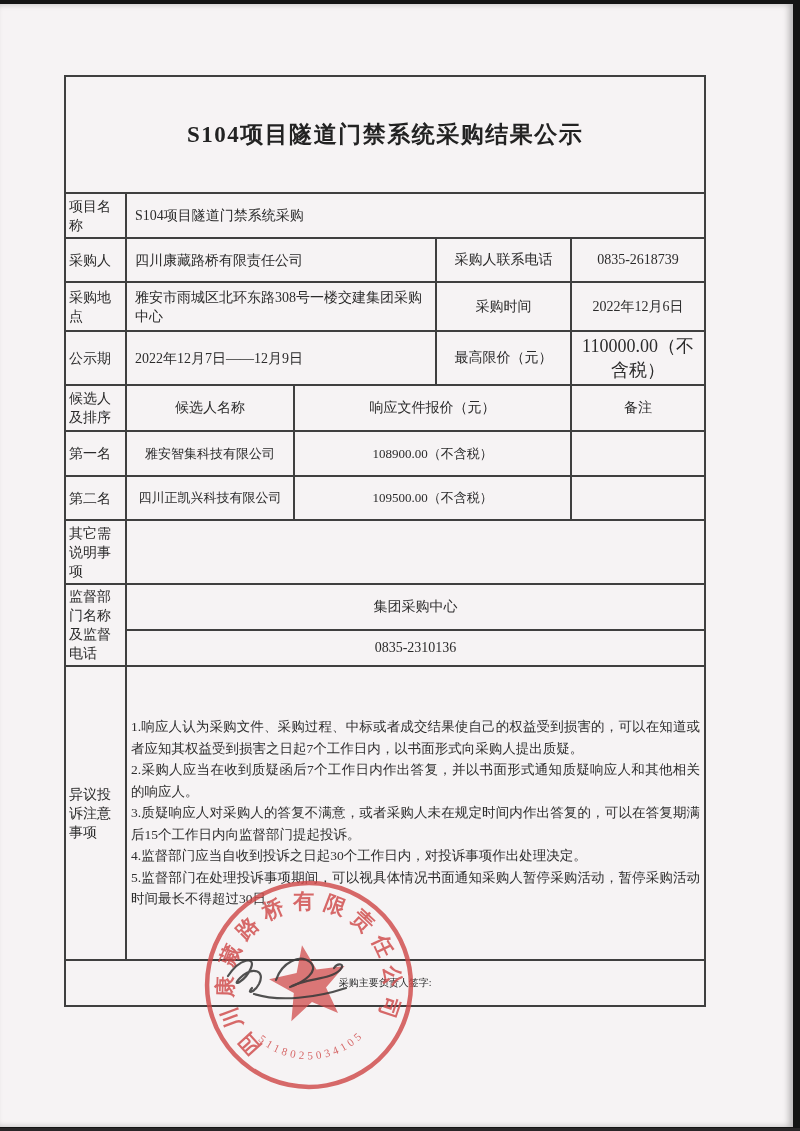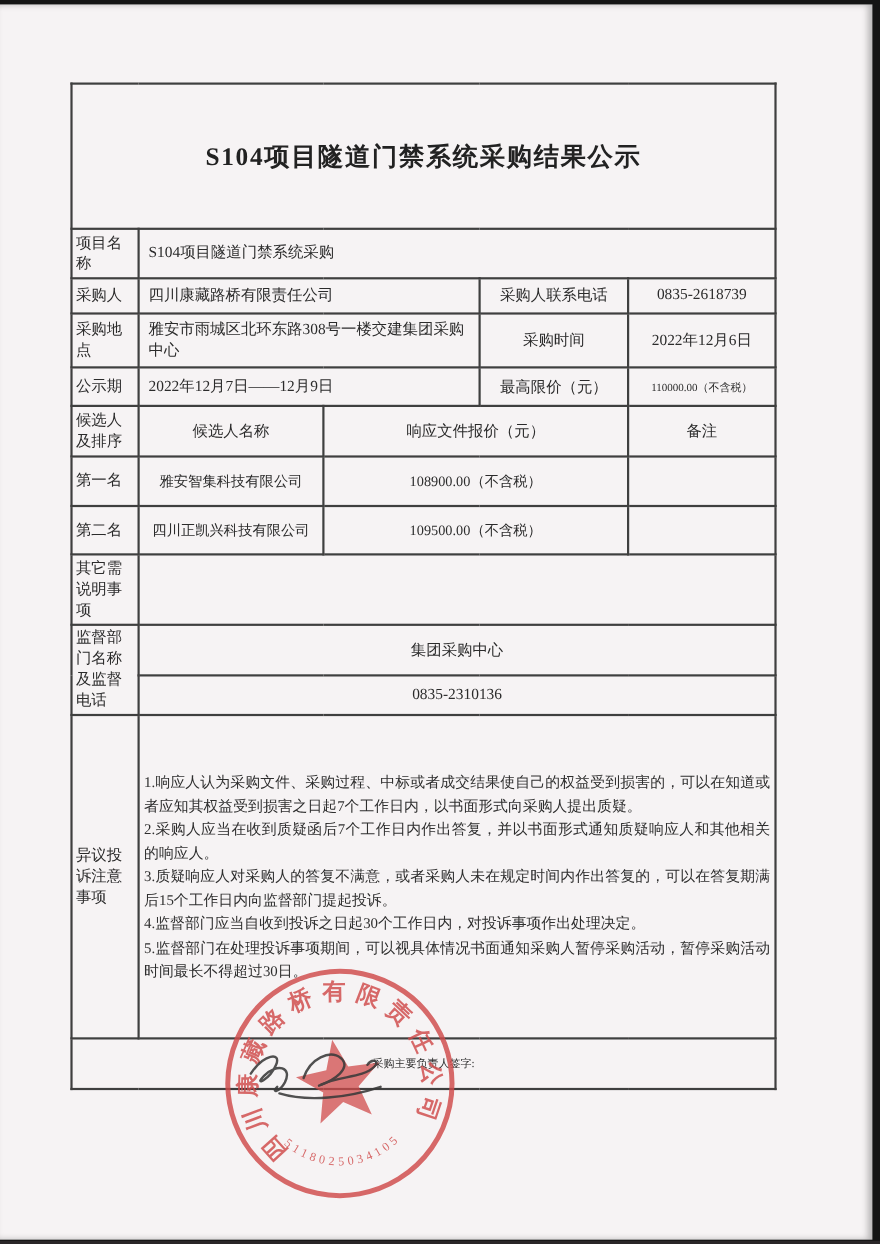--- a/index.html
+++ b/index.html
@@ -60,48 +60,48 @@
   <table class="doc-table">
     <colgroup>
       <col style="width:61px">
         <col style="width:168px">
         <col style="width:142px">
       <col style="width:135px">
         <col style="width:134px">
     </colgroup>
 
     <tbody>
-        <tr style="height:132px">
+        <tr style="height:117px">
       <td colspan="5" class="title-cell">S104项目隧道门禁系统采购结果公示</td>
     </tr>
 
     <tr style="height:45px">
       <td class="lbl">项目名称</td>
       <td colspan="4" class="val">S104项目隧道门禁系统采购</td>
     </tr>
 
-    <tr style="height:32px">
+    <tr style="height:44px">
       <td class="lbl">采购人</td>
       <td colspan="2" class="val">四川康藏路桥有限责任公司</td>
       <td class="ctr">采购人联系电话</td>
       <td class="ctr">0835-2618739</td>
     </tr>
 
     <tr style="height:49px">
       <td class="lbl">采购地点</td>
       <td colspan="2" class="val">雅安市雨城区北环东路308号一楼交建集团采购中心</td>
       <td class="ctr">采购时间</td>
       <td class="ctr">2022年12月6日</td>
     </tr>
 
     <tr style="height:35px">
       <td class="lbl">公示期</td>
       <td colspan="2" class="val">2022年12月7日——12月9日</td>
       <td class="ctr">最高限价（元）</td>
-      <td class="ctr" style="font-size:10px">110000.00（不含税）</td>
+      <td class="ctr" style="font-size:18px">110000.00（不含税）</td>
     </tr>
 
     <tr style="height:46px">
       <td class="lbl">候选人及排序</td>
       <td class="ctr">候选人名称</td>
       <td colspan="2" class="ctr">响应文件报价（元）</td>
       <td class="ctr">备注</td>
     </tr>
 
     <tr style="height:45px">

